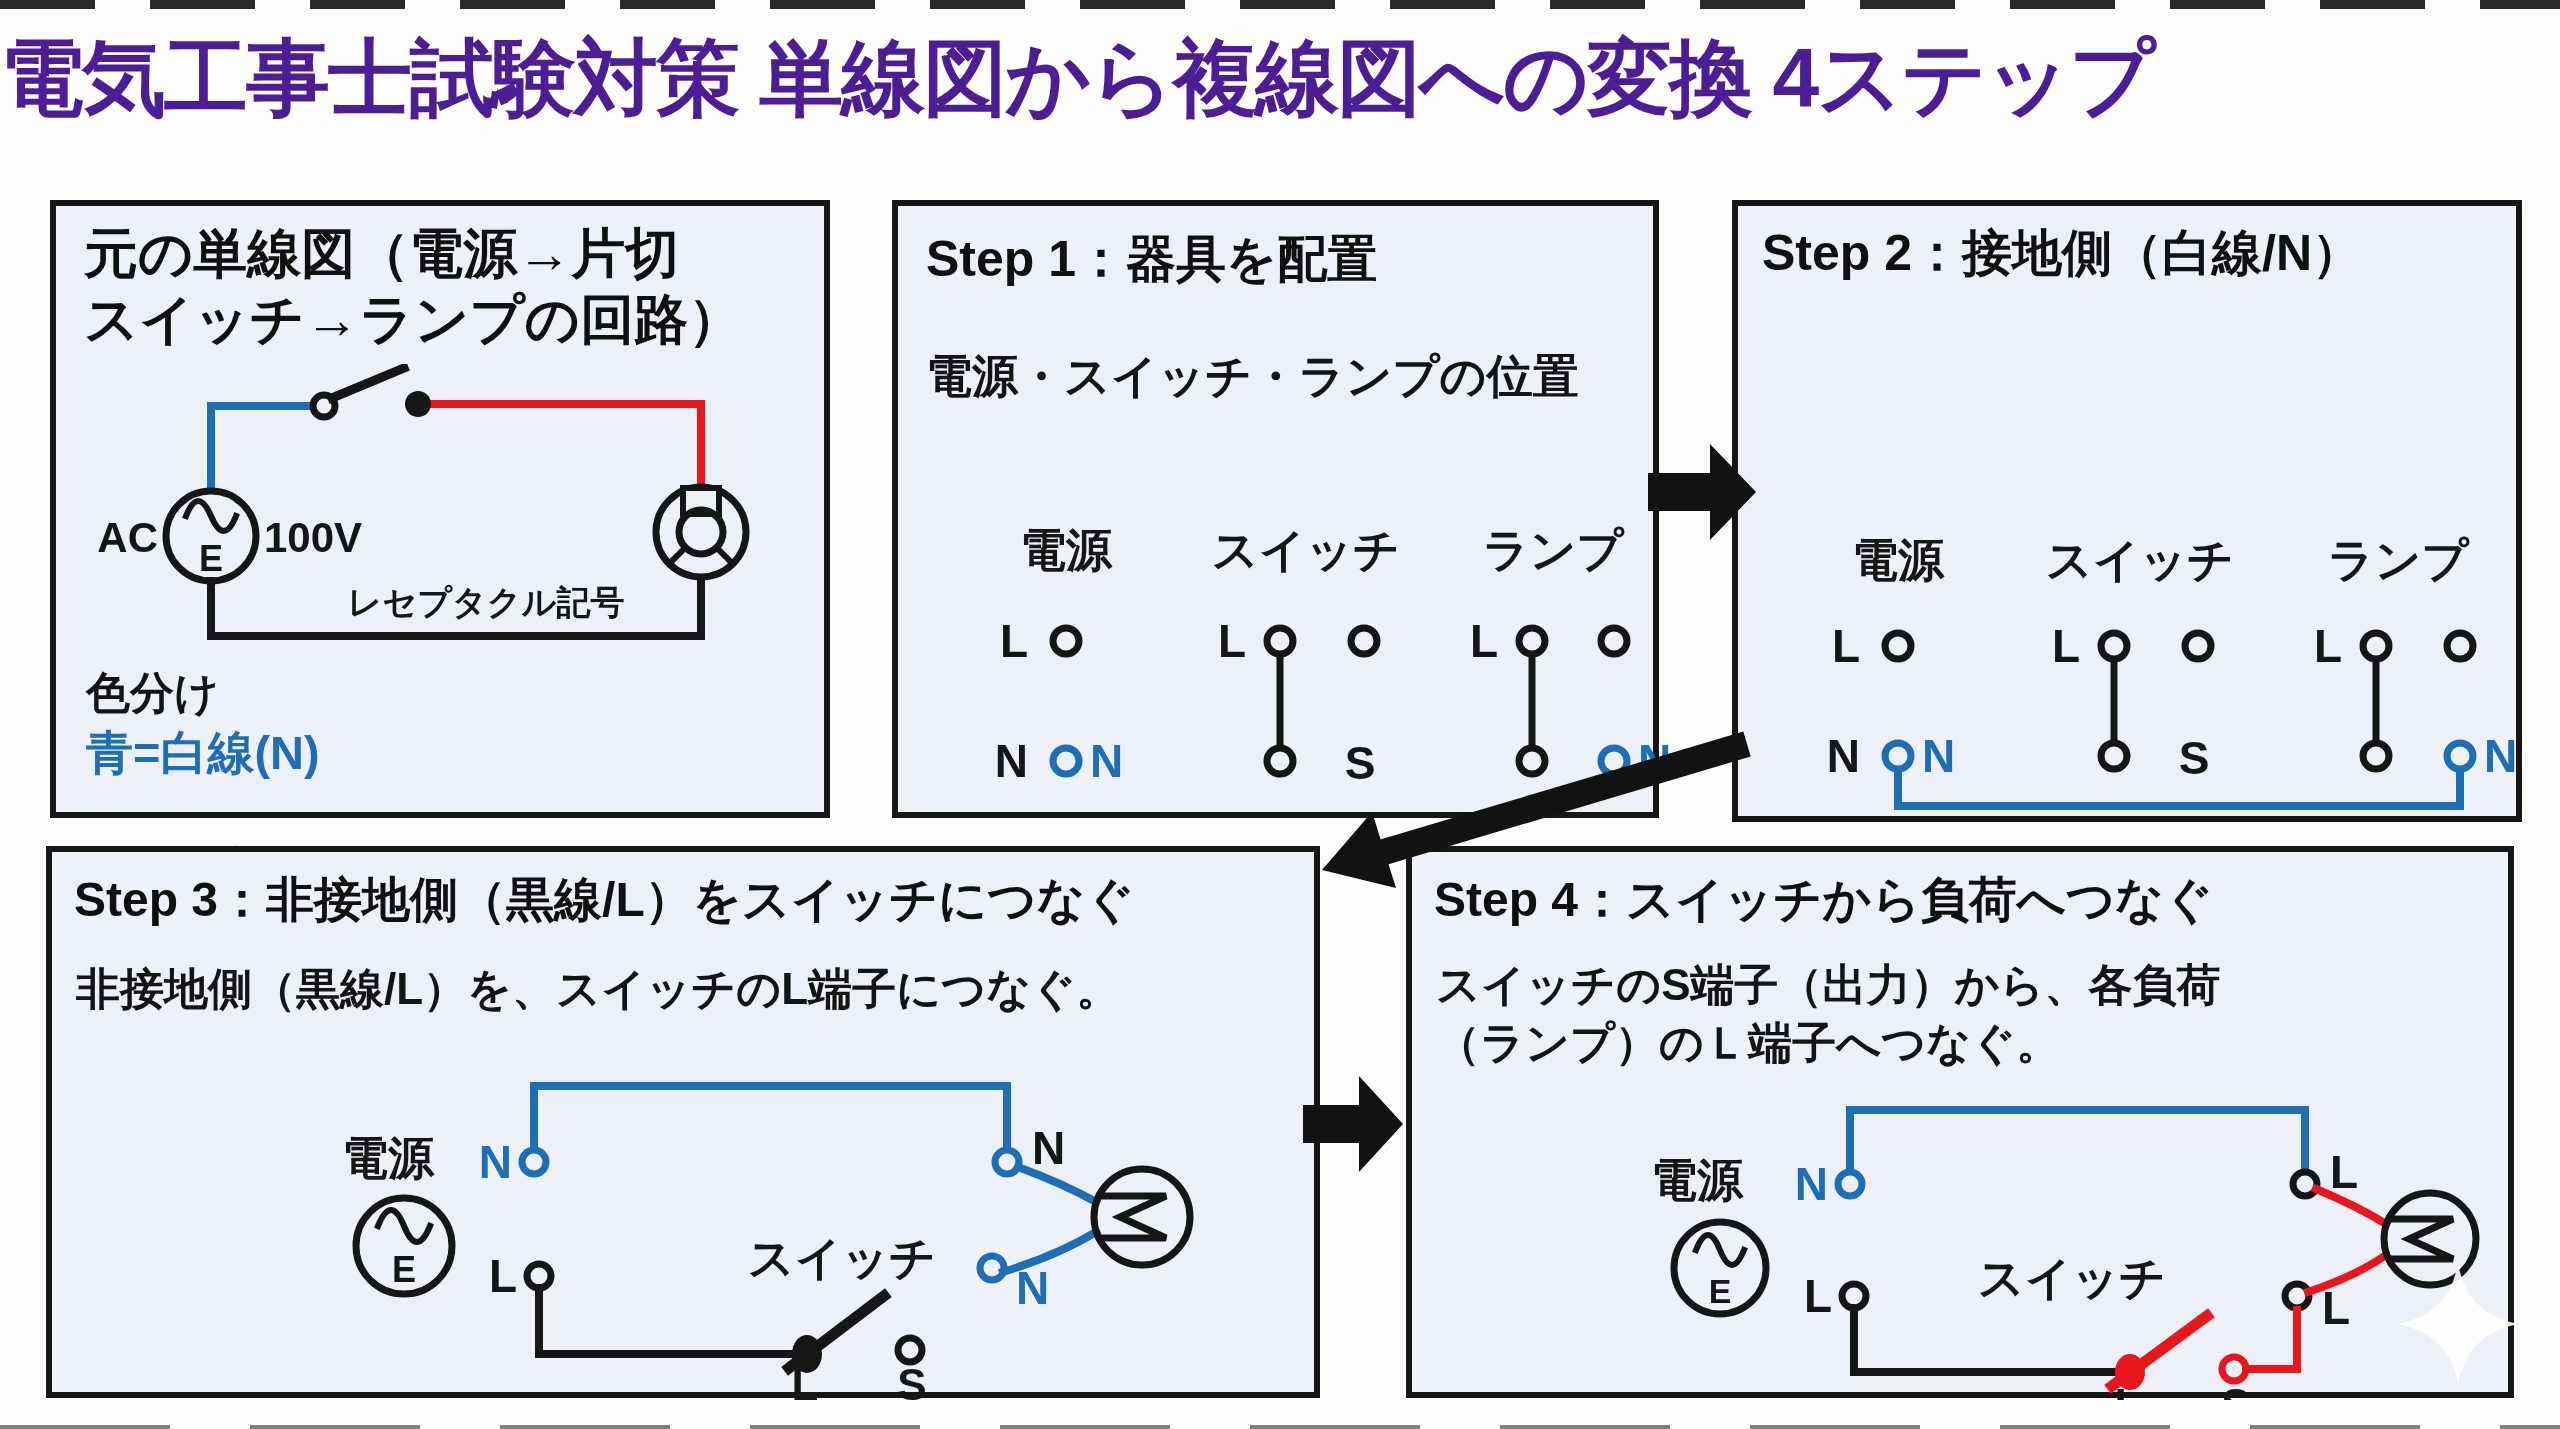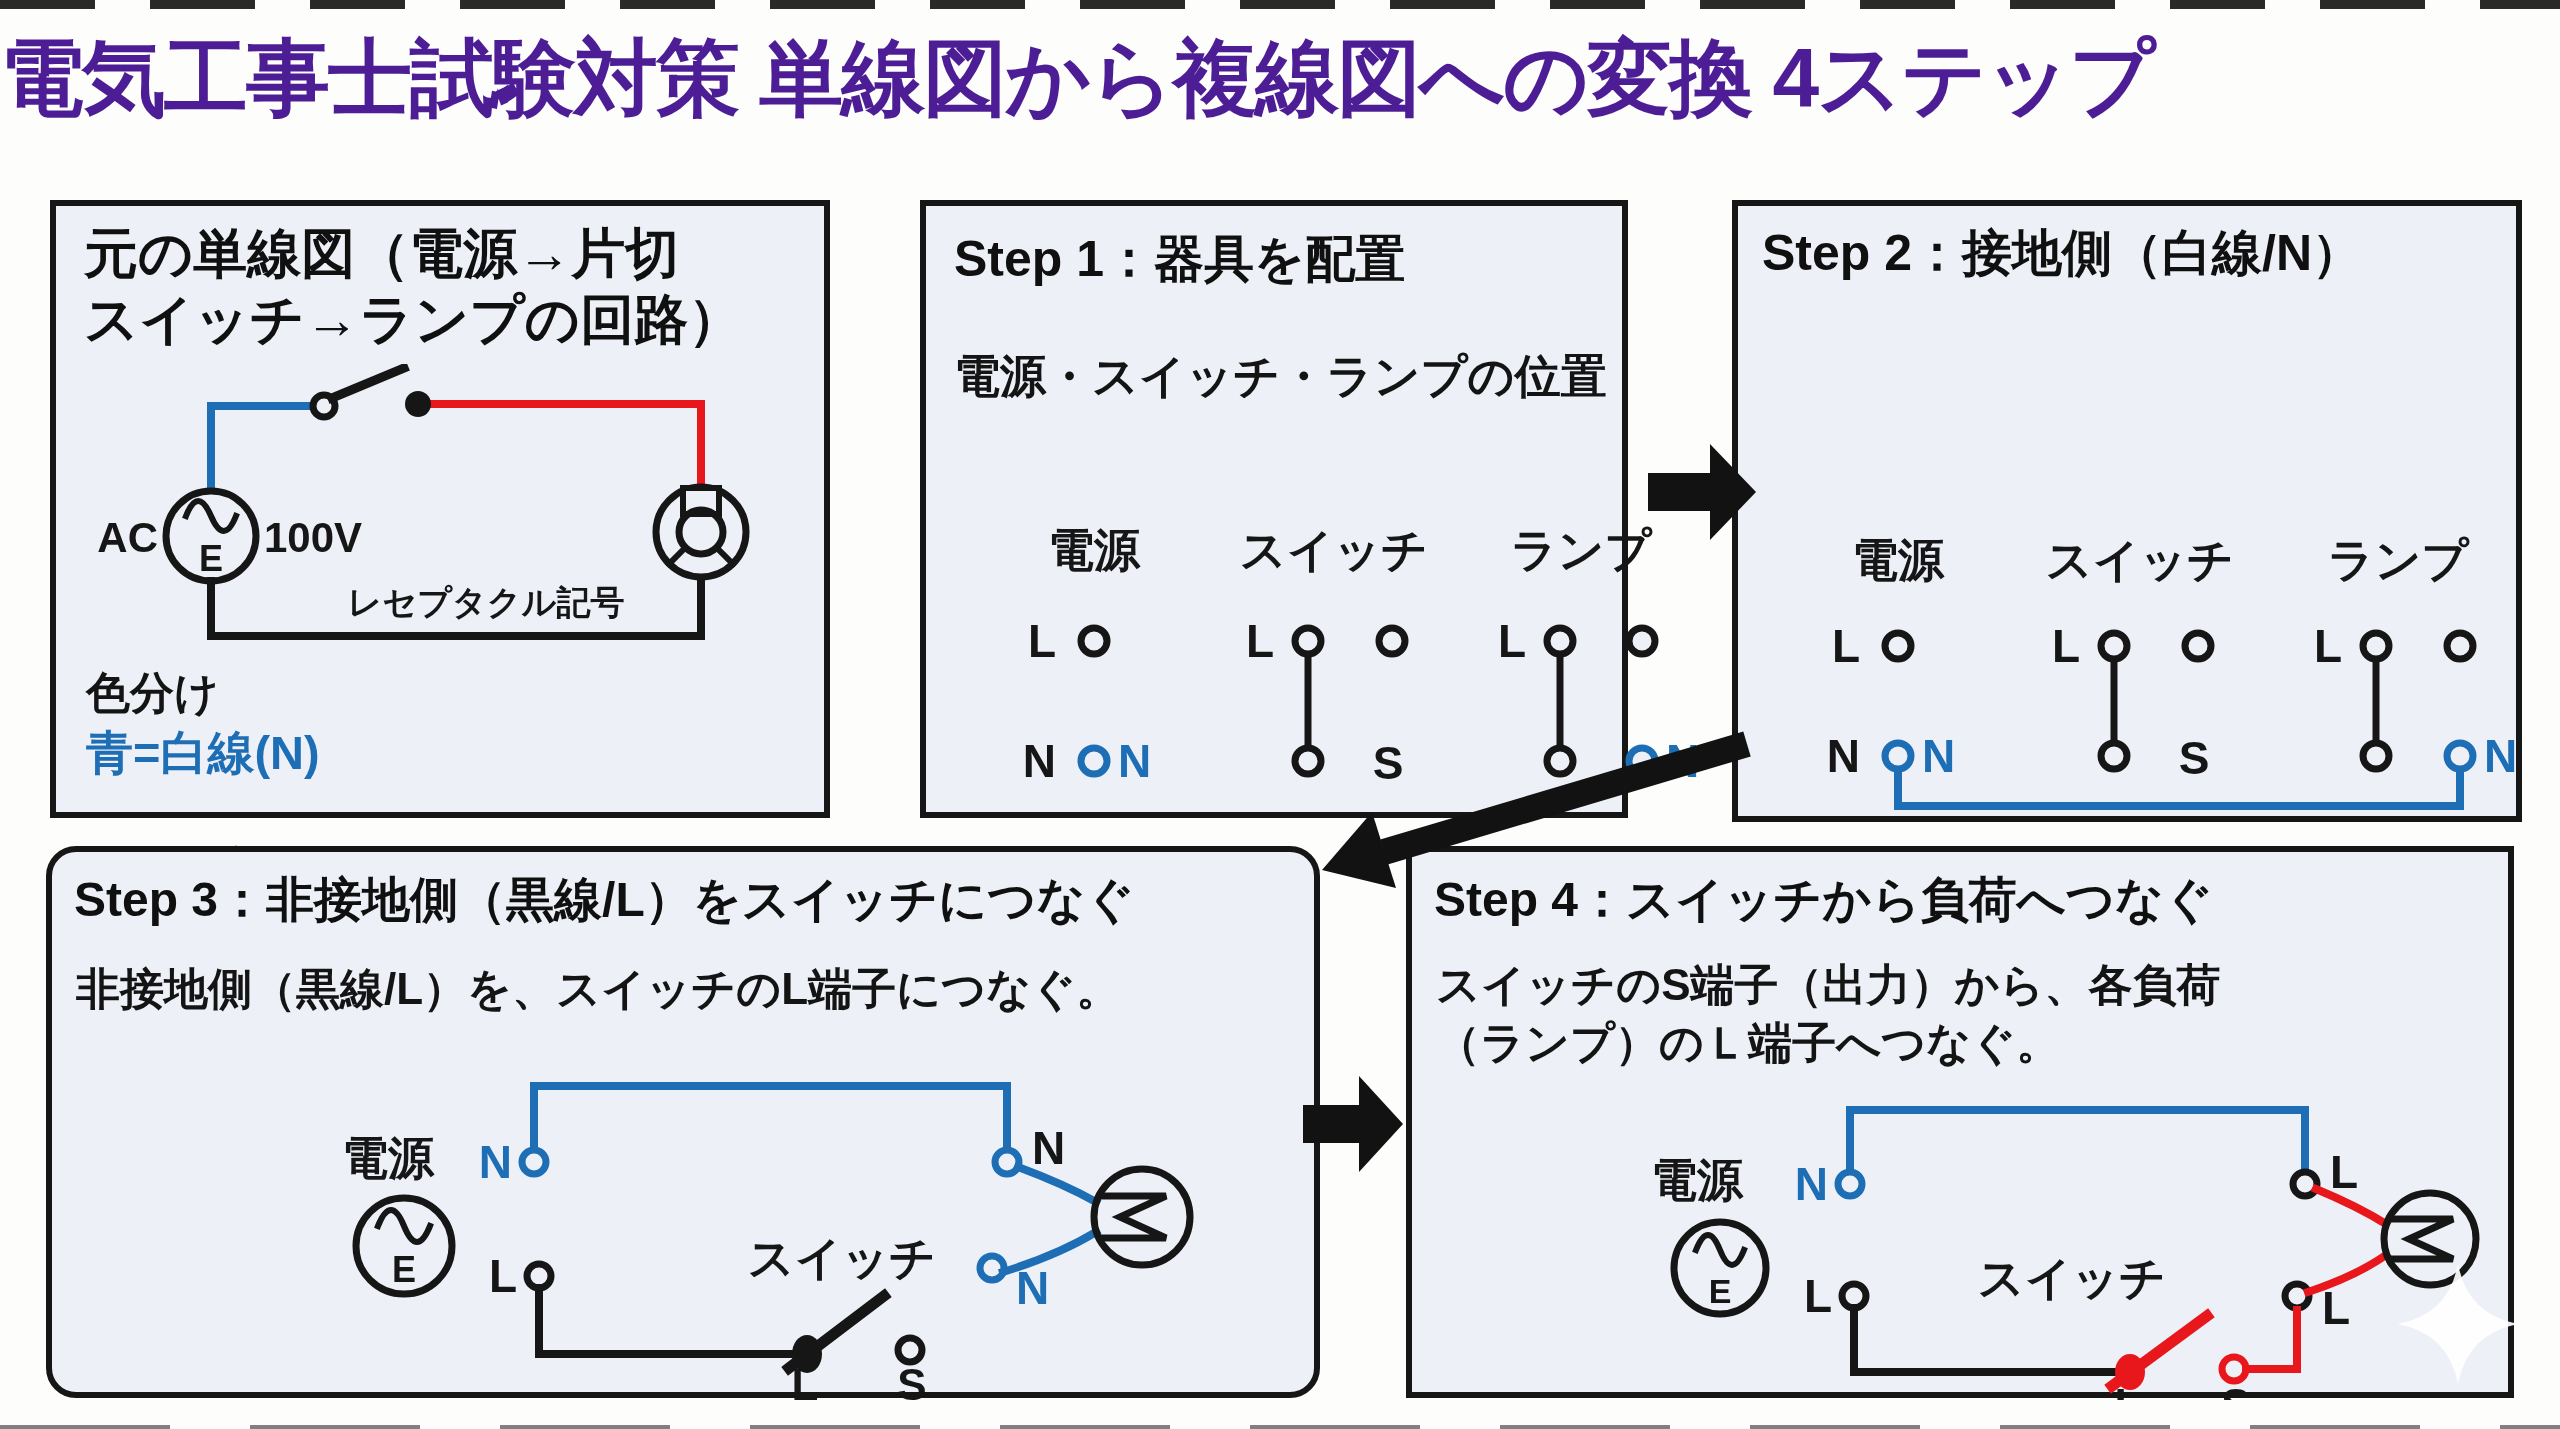--- a/index.html
+++ b/index.html
@@ -19,23 +19,23 @@
     background:repeating-linear-gradient(90deg,rgba(25,25,25,.55) 0 170px,rgba(25,25,25,0) 170px 250px);
   }
   .page-title{
     position:absolute;top:22px;left:0;width:2036px;text-align:center;
     font-size:84px;font-weight:800;letter-spacing:-2px;color:#4c1d95;white-space:nowrap;
   }
   .panel{
     position:absolute;background:#edf1f7;border:6px solid #161616;box-sizing:border-box;
   }
   #panel-original{left:50px; top:200px; width:780px; height:618px;}
-  #panel-step1  {left:892px; top:200px; width:708px; height:618px;margin-left:28px;}
+  #panel-step1  {left:892px; top:200px; width:767px; height:618px;}
   #panel-step2  {left:1732px;top:200px; width:790px; height:622px;}
-  #panel-step3  {left:46px;  top:846px; width:1274px;height:552px;border-radius:30px;}
+  #panel-step3  {left:46px;  top:846px; width:1274px;height:552px;}
   #panel-step4  {left:1406px;top:846px; width:1108px;height:552px;}
 
   .p-title{font-weight:800;color:#101010;white-space:nowrap;}
   #panel-original .p-title{padding:14px 0 0 28px;font-size:54px;line-height:66px;}
   #panel-step1 .p-title{padding:20px 0 0 28px;font-size:50px;}
   #panel-step2 .p-title{padding:16px 0 0 24px;font-size:50px;line-height:62px;}
   #panel-step3 .p-title{padding:16px 0 0 22px;font-size:48px;}
   #panel-step4 .p-title{padding:16px 0 0 22px;font-size:48px;}
 
   .p-body{position:absolute;font-weight:700;color:#141414;white-space:nowrap;}

